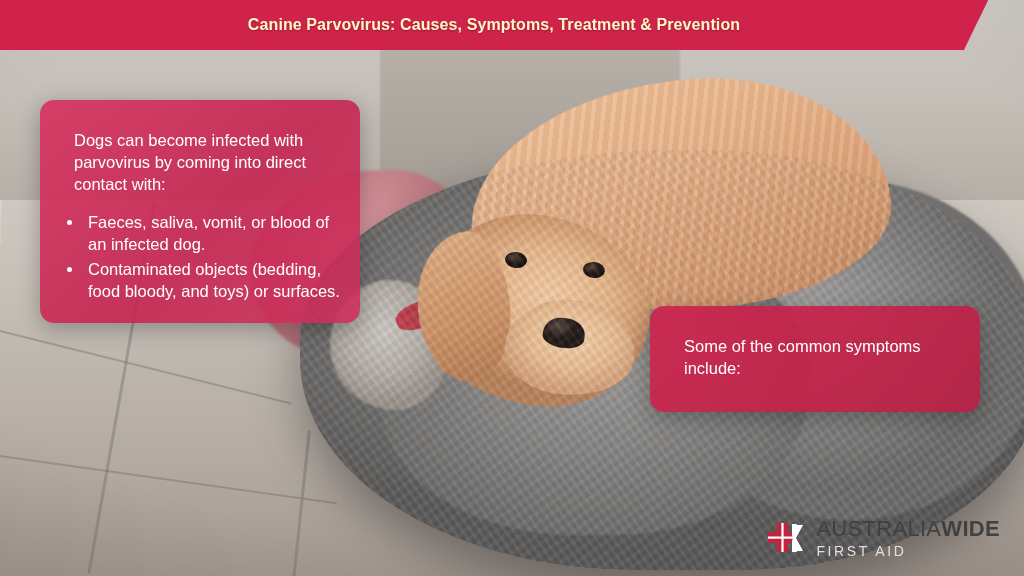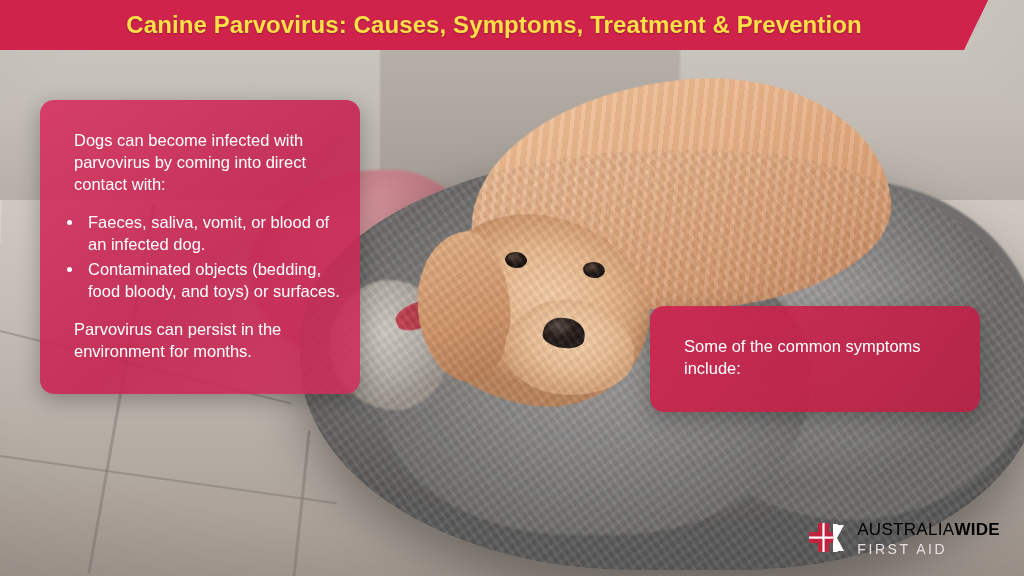--- a/index.html
+++ b/index.html
@@ -198,22 +198,22 @@
     justify-content: center;
   }
   .title-bar .accent {
     position: absolute;
     right: -22px; top: 0;
     width: 40px; height: 50px;
     background: #cf234b;
     clip-path: polygon(14px 0, 100% 0, calc(100% - 14px) 100%, 0 100%);
   }
   .title-text {
-    color: #fde047;
-    font-size: 24px;
+    color: #fef9c3;
+    font-size: 16px;
     font-weight: bold;
     letter-spacing: 0.1px;
     white-space: nowrap;
     text-shadow: 0 1px 2px rgba(0,0,0,0.25);
   }
 
   
   .card {
     position: absolute;
     border-radius: 14px;
@@ -257,22 +257,22 @@
   .logo-mark {
     position: relative;
     width: 40px; height: 40px;
   }
   .logo-text {
     display: flex;
     flex-direction: column;
     line-height: 1;
   }
   .logo-top {
-    font-size: 17px;
-    color: #000000;
+    font-size: 22px;
+    color: #404040;
     letter-spacing: 0.3px;
   }
   .logo-top .bold { font-weight: bold; }
   .logo-sub {
     font-size: 14px;
     color: #e6dfe0;
     letter-spacing: 2.6px;
     margin-top: 4px;
   }
 </style>
@@ -315,21 +315,20 @@
     <div class="title-text">Canine Parvovirus: Causes, Symptoms, Treatment &amp; Prevention</div>
     <div class="accent"></div>
   </div>
 
   <div class="card left">
     <p>Dogs can become infected with parvovirus by coming into direct contact with:</p>
     <ul>
       <li>Faeces, saliva, vomit, or blood of an infected dog.</li>
       <li>Contaminated objects (bedding, food bloody, and toys) or surfaces.</li>
     </ul>
-    <p>Parvovirus can persist in the environment for months.</p>
   </div>
 
   <div class="card right">
     <p>Some of the common symptoms include:</p>
   </div>
 
   <div class="logo">
     <div class="logo-mark">
       <svg width="40" height="40" viewBox="0 0 40 40" aria-hidden="true">
         <rect x="2" y="14" width="26" height="11" fill="#c0243f"></rect>

